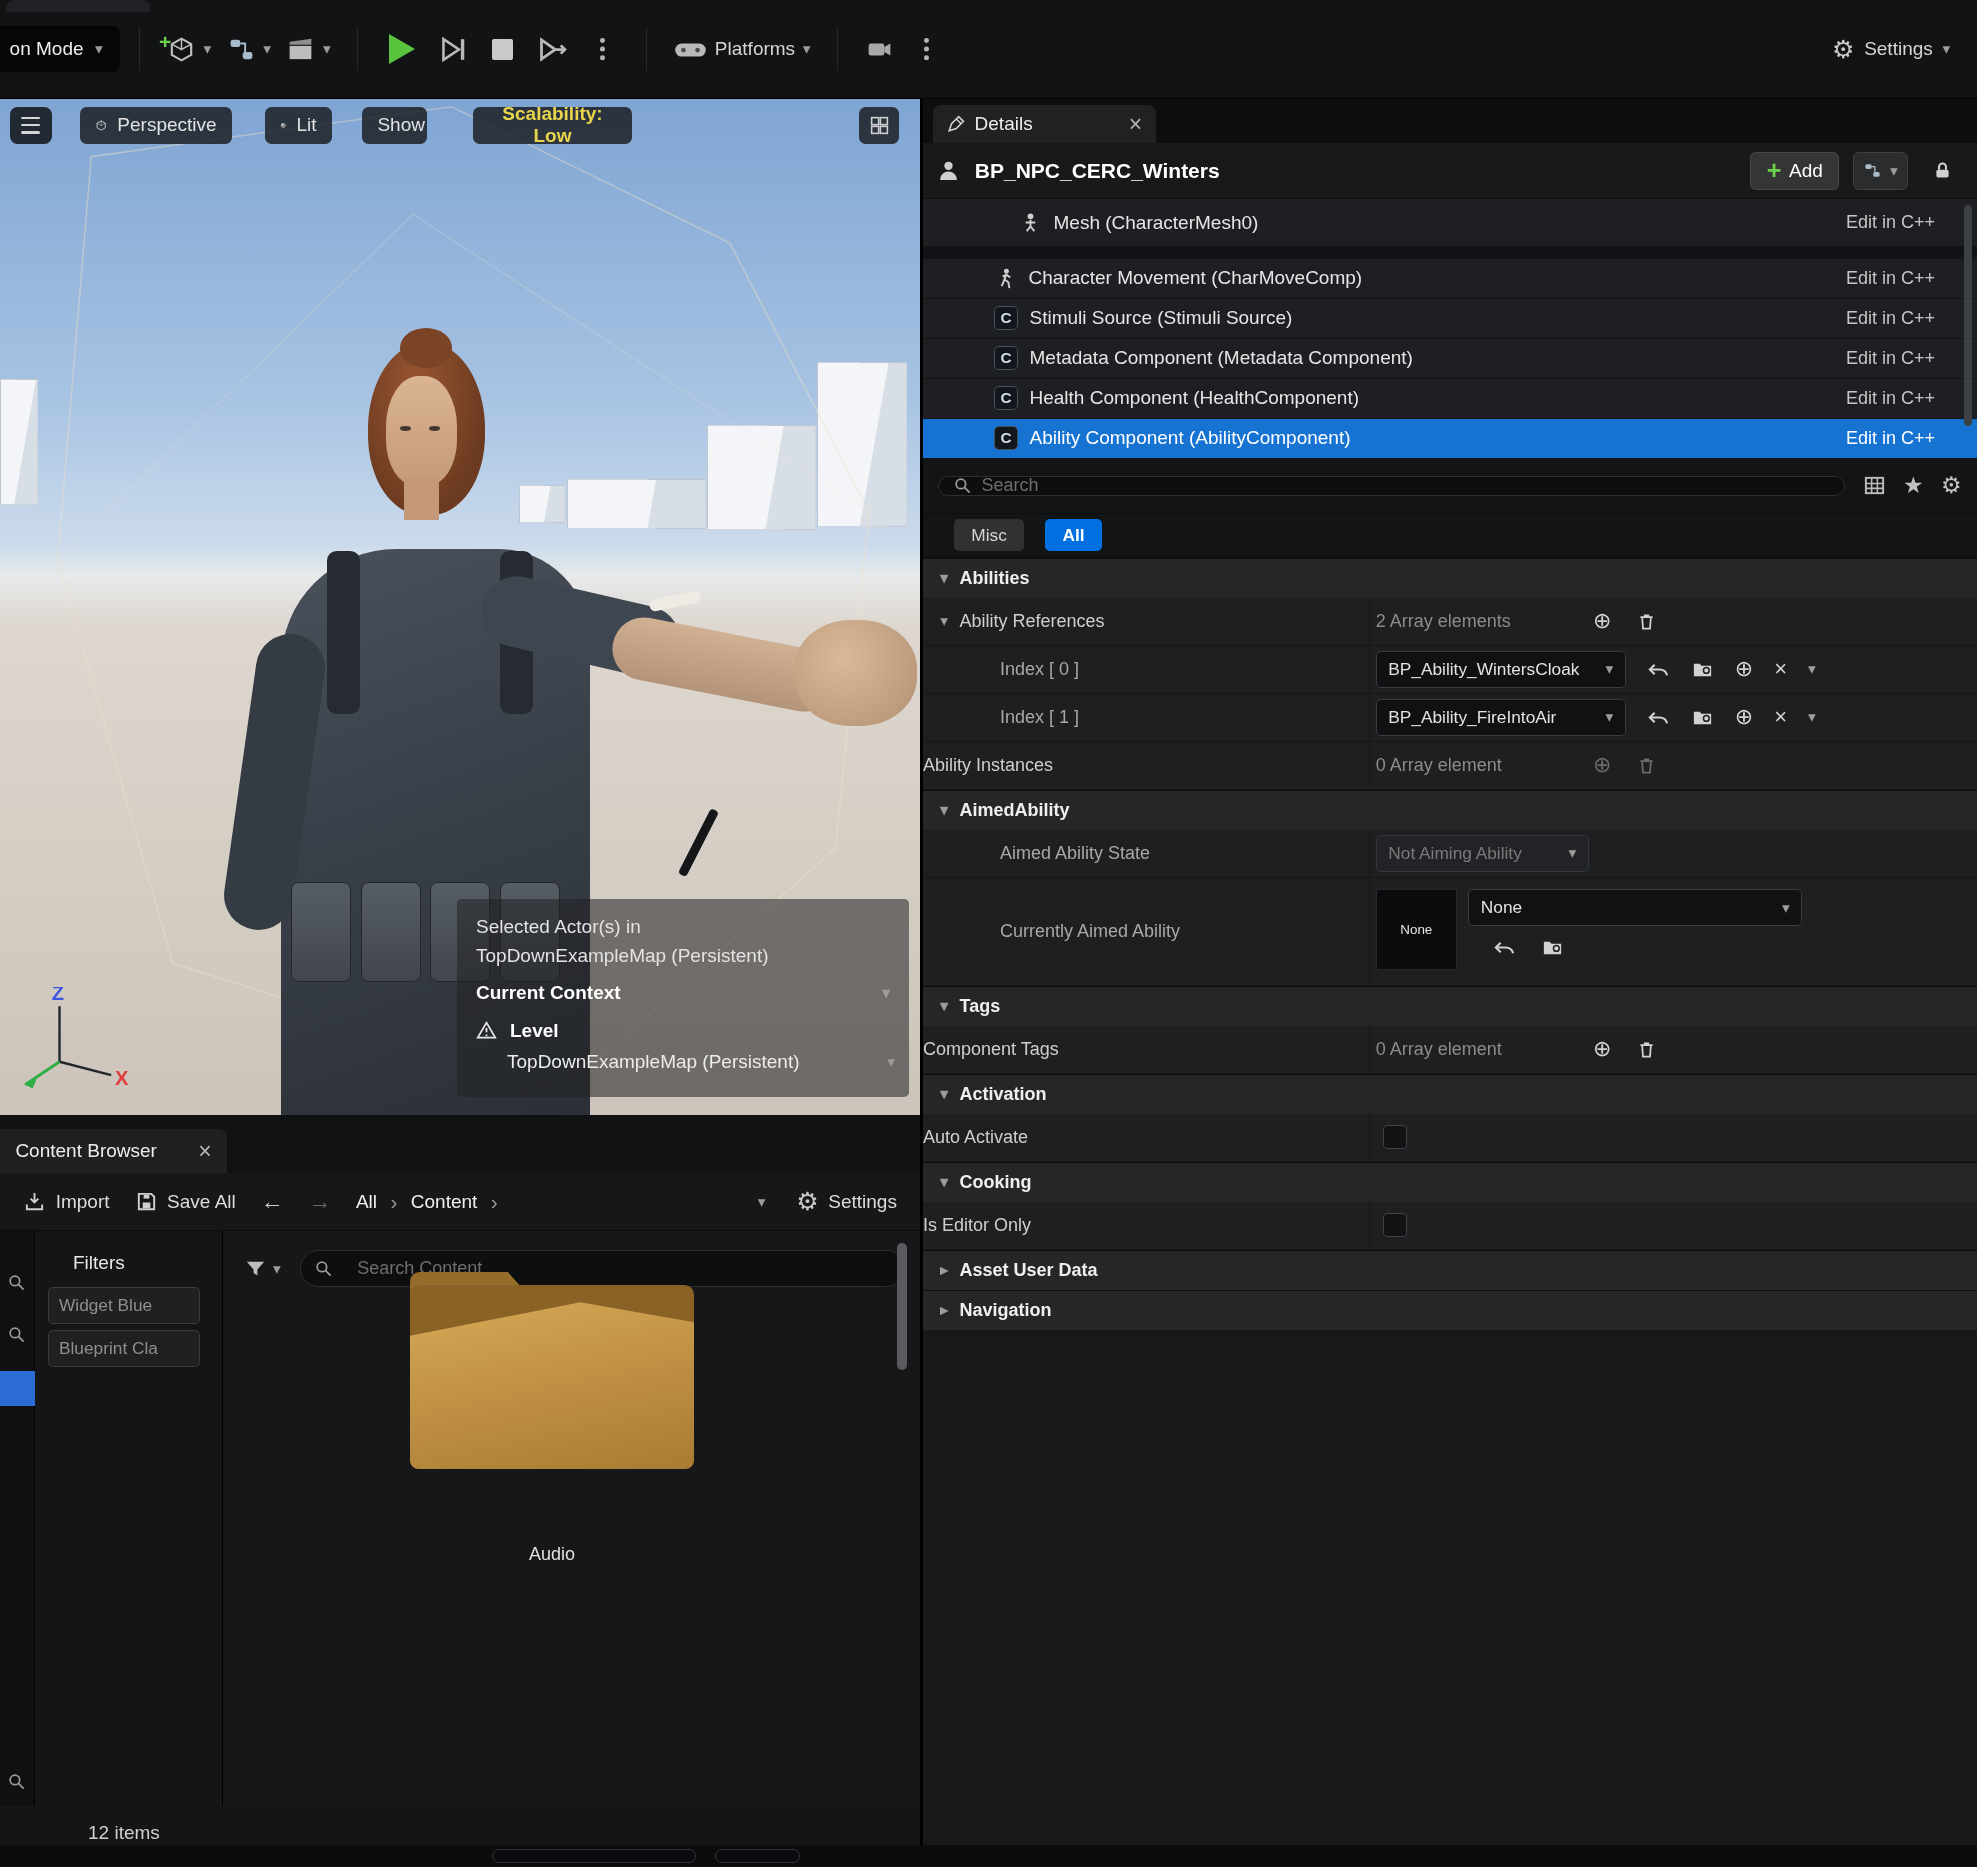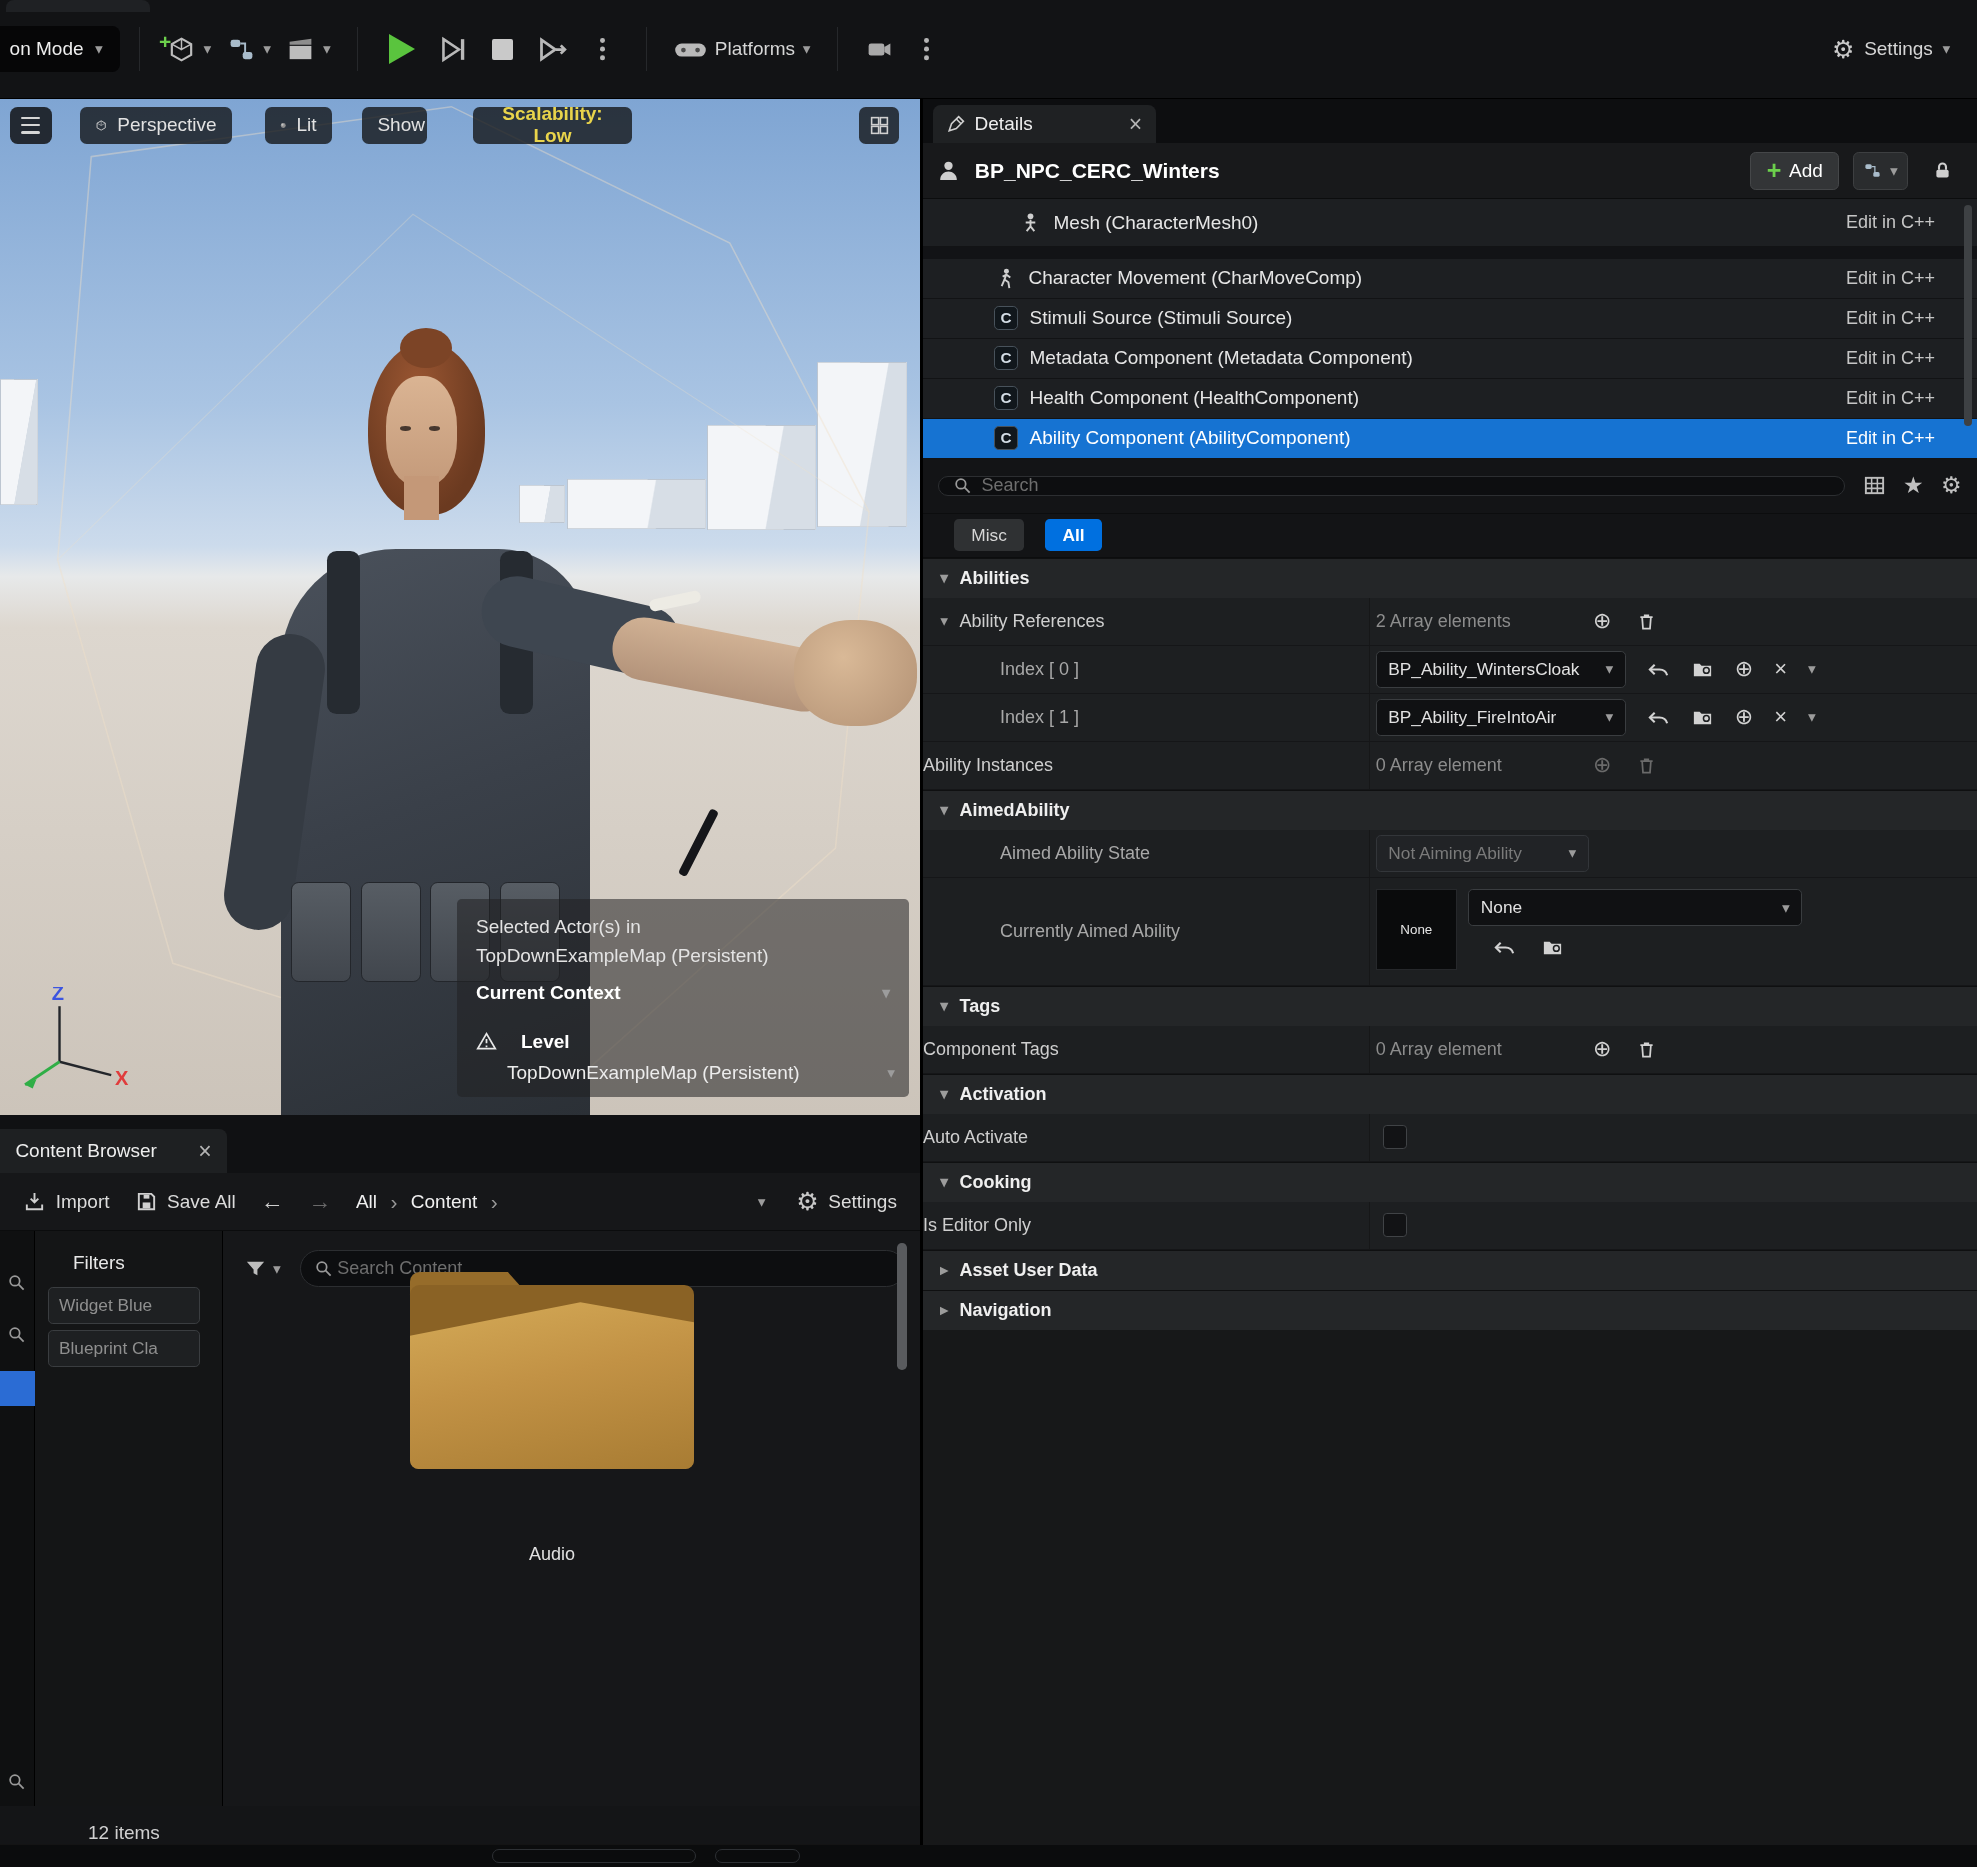--- a/index.html
+++ b/index.html
@@ -46,21 +46,21 @@
 .hand{position:absolute;left:794px;top:521px;width:123px;height:106px;background:radial-gradient(circle at 40% 35%,#d9b997,#ba997b 80%);border-radius:46%}
 .knife{position:absolute;left:649px;top:496px;width:52px;height:11.5px;background:#edebe4;border-radius:5.8px;transform:rotate(-12deg)}
 .stick{position:absolute;left:694px;top:707px;width:8.6px;height:73px;background:#15161a;border-radius:3.8px;transform:rotate(27deg)}
 .vp-pill{position:absolute;top:7.7px;height:37px;background:rgba(18,19,21,.78);border-radius:6.7px;display:flex;align-items:center;gap:9.6px;padding:0 15.4px;font-size:19px;color:#e2e2e2}
 .vp-burger{position:absolute;left:9.6px;top:7.7px;width:42px;height:37px;background:rgba(18,19,21,.85);border-radius:7.7px;display:flex;align-items:center;justify-content:center;flex-direction:column;gap:4.8px}
 .burger-bar{width:19px;height:2.4px;background:#d6d6d6;border-radius:1.9px}
 .scal{color:#e9d44b;font-weight:bold}
 .vp-grid-btn{position:absolute;right:21px;top:7.7px;width:40px;height:37px;background:rgba(18,19,21,.78);border-radius:6.7px;display:flex;align-items:center;justify-content:center}
 .vp-overlay{position:absolute;left:457px;top:800px;width:452px;height:198px;background:rgba(32,33,35,.55);border-radius:4.8px;padding:13.4px 19px;font-size:19px;color:#e3e3e3;line-height:29px}
 .ov-ctx{display:flex;align-items:center;font-weight:bold;color:#fff;margin-top:7.7px}
-.ov-lvl{display:flex;align-items:center;gap:24px;margin-top:20px;font-weight:bold;color:#fff}
+.ov-lvl{display:flex;align-items:center;gap:13px;margin-top:9px;font-weight:bold;color:#fff}
 .ov-lvlval{display:flex;align-items:center;margin-left:31px;margin-top:1.9px;color:#ececec;width:388px}
 .gizmo{position:absolute;left:3.8px;top:888px}
 
 #details{position:absolute;left:920px;top:99px;width:1057px;height:1769px;background:#161718;border-left:3.8px solid #000;display:flex;flex-direction:column;z-index:10}
 .dt-tabbar{height:44px;background:#0d0e10;display:flex;align-items:flex-end;padding-left:9.6px}
 .dt-tab{height:38px;width:223px;background:#1f2123;border-radius:7.7px 7.7px 0 0;display:flex;align-items:center;gap:9.6px;padding:0 13.4px;font-size:19px;color:#eee}
 .tab-close{margin-left:auto;color:#b4b4b4;font-size:23px;line-height:1}
 .dt-header{height:56px;background:#18191b;display:flex;align-items:center;padding:0 13.4px;gap:13.4px;border-bottom:1px solid #0c0d0e}
 .actor-name{font-size:21px;font-weight:bold;color:#fff}
 .add-btn{margin-left:auto;height:38px;background:#333537;border:1px solid #454749;border-radius:5.8px;padding:0 15.4px;gap:7.7px;font-size:19px;color:#fff}
@@ -123,21 +123,21 @@
 .cb-body{position:relative;height:575px;display:flex}
 .cb-rail{width:35px;background:#0f1011;position:relative;border-right:1px solid #000}
 .rail-ico{position:absolute;left:6.7px}
 .rail-sel{position:absolute;left:0;top:246px;width:35px;height:35px;background:#2b6cd4}
 .cb-left{width:188px;background:#141516;border-right:1px solid #000;padding-top:21px}
 .filters-label{font-size:19px;color:#e8e8e8;padding-left:38px;margin-bottom:13.4px}
 .fchip{margin:5.8px 7.7px 5.8px 13.4px;width:152px;height:37px;background:#1e2022;border:1px solid #3a3d40;border-radius:4.8px;color:#8f8f8f;font-size:17.3px;display:flex;align-items:center;padding:0 9.6px;white-space:nowrap;overflow:hidden}
 .cb-main{flex:1;position:relative;background:#161719}
 .cb-searchrow{height:75px;display:flex;align-items:center;padding:0 15.4px;gap:13.4px}
 .funnel-btn{gap:5.8px;height:38px;padding:0 5.8px}
-.cb-search{flex:1;height:37px;background:#0d0e10;border:1px solid #2c2e31;border-radius:19px;display:flex;align-items:center;padding:0 13.4px;gap:4px}
+.cb-search{flex:1;height:37px;background:#0d0e10;border:1px solid #2c2e31;border-radius:19px;display:flex;align-items:center;padding:0 13.4px;gap:24px}
 .cb-search input{flex:1;background:transparent;border:none;outline:none;color:#ddd;font-size:18px}
 .cb-search input::placeholder{color:#6e6e6e}
 .folder-tile{position:absolute;left:187px;top:54px;width:284px;display:flex;flex-direction:column;align-items:center}
 .folder{position:relative;width:284px;height:184px}
 .f-back{position:absolute;inset:0;background:#8a6225;border-radius:9.6px}
 .f-tab{position:absolute;left:0;top:-13.4px;width:125px;height:31px;background:#966c2a;border-radius:9.6px 15.4px 0 0;clip-path:polygon(0 0,78% 0,100% 100%,0 100%)}
 .f-front{position:absolute;left:0;top:17.3px;width:284px;height:167px;background:linear-gradient(168deg,#d4aa57 0%,#c29245 45%,#a87c33 100%);border-radius:8.6px;clip-path:polygon(0 20%,60% 0%,100% 12%,100% 100%,0% 100%)}
 .folder-name{margin-top:75px;font-size:18px;color:#e0e0e0}
 .cb-scroll{position:absolute;right:13.4px;top:11.5px;width:9.6px;height:127px;background:#595b5e;border-radius:4.8px}
 .cb-footer{height:38px;display:flex;align-items:flex-end;padding-left:88px;font-size:19px;color:#d0d0d0;background:#141517}

